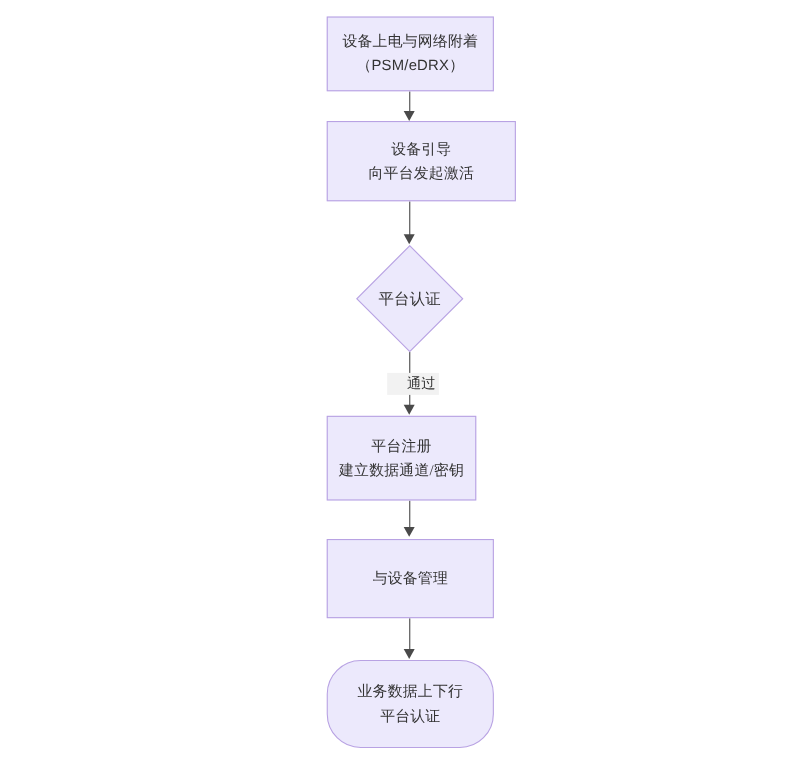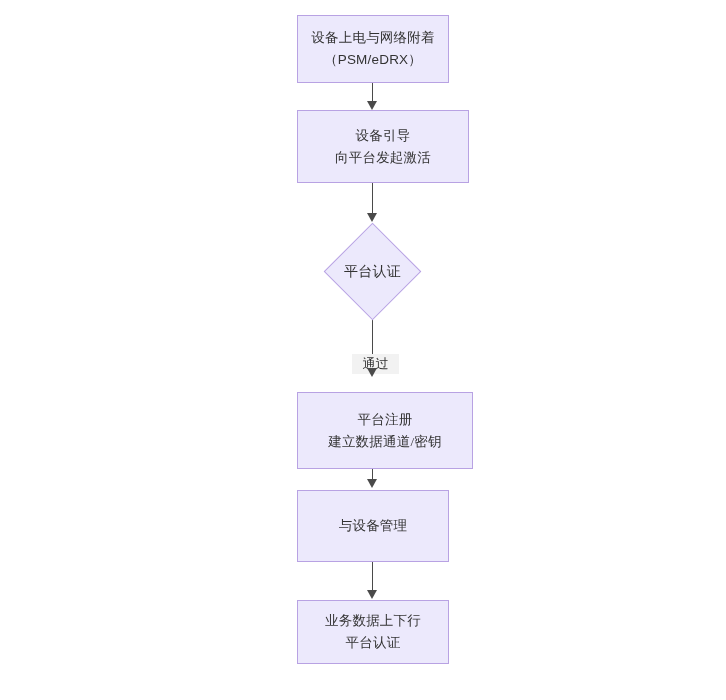--- a/index.html
+++ b/index.html
@@ -94,21 +94,21 @@
 
 <div id="flow-canvas">
 
   <div class="connector" style="left:372px; top:83px; height:22px;"></div>
   <div class="arrowhead" style="left:367.2px; top:101px;"></div>
 
   <div class="connector" style="left:372px; top:183px; height:34px;"></div>
   <div class="arrowhead" style="left:367.2px; top:213px;"></div>
 
   <div class="connector" style="left:372px; top:320px; height:52px;"></div>
-  <div class="edge-label" style="left:352px; top:354px; width:41px;">通过</div>
+  <div class="edge-label" style="left:352px; top:339px; width:41px;text-align:right;">通过</div>
   <div class="arrowhead" style="left:367.2px; top:368px;"></div>
 
   <div class="connector" style="left:372px; top:455px; height:28px;"></div>
   <div class="arrowhead" style="left:367.2px; top:479px;"></div>
 
   <div class="connector" style="left:372px; top:562px; height:32px;"></div>
   <div class="arrowhead" style="left:367.2px; top:590px;"></div>
 
   <div class="node-box" style="left:297px; top:15px; width:152px; height:68px;">
     <span class="line">设备上电与网络附着</span>
@@ -116,27 +116,27 @@
   </div>
 
   <div class="node-box" style="left:297px; top:110px; width:172px; height:73px;">
     <span class="line">设备引导</span>
     <span class="line">向平台发起激活</span>
   </div>
 
   <div class="node-diamond" style="left:338px; top:237px; width:69px; height:69px;"></div>
   <div class="diamond-label" style="left:324px; top:260px; width:97px; height:22px;">平台认证</div>
 
-  <div class="node-box" style="left:297px; top:392px; width:176px; height:77px;font-family:Liberation Serif, serif;">
+  <div class="node-box" style="left:297px; top:378px; width:136px; height:77px;font-family:Liberation Serif, serif;">
     <span class="line">平台注册</span>
     <span class="line">建立数据通道/密钥</span>
   </div>
 
   <div class="node-box" style="left:297px; top:490px; width:152px; height:72px;">
     <span class="line">与设备管理</span>
   </div>
 
-  <div class="node-box" style="left:297px; top:600px; width:152px; height:64px;">
+  <div class="node-box" style="left:297px; top:600px; width:152px; height:80px;border-radius:31px;">
     <span class="line">业务数据上下行</span>
     <span class="line">平台认证</span>
   </div>
 
 </div>
 
 </body></html>

